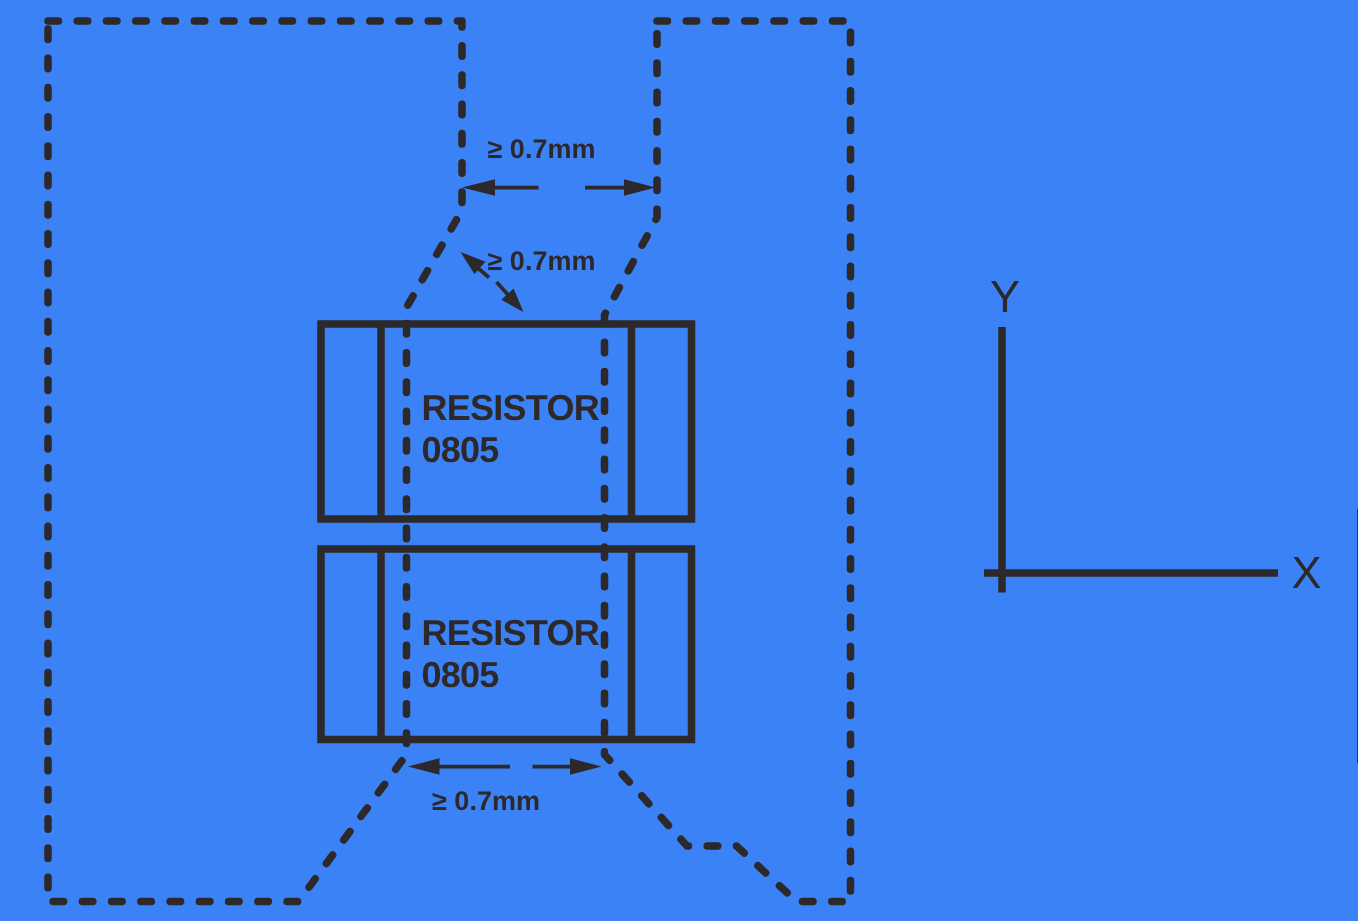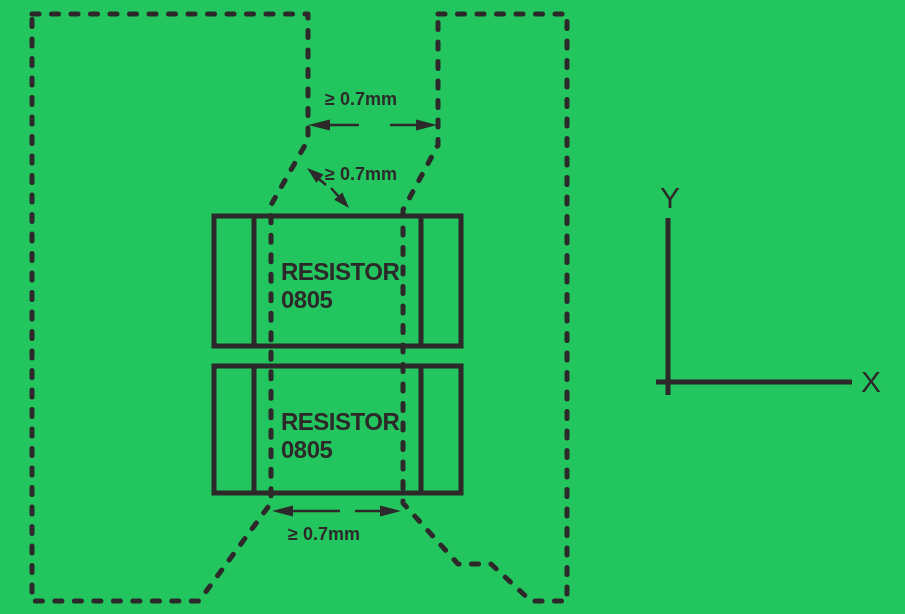--- a/index.html
+++ b/index.html
@@ -8,21 +8,21 @@
     width: 905px;
     height: 614px;
     background: #000000;
     overflow: hidden;
     font-family: "Liberation Sans", sans-serif;
   }
   .stage {
     position: relative;
     width: 905px;
     height: 614px;
-    background: #22c55e;
+    background: #3b82f6;
   }
   svg { display: block; }
   text {
     font-family: "Liberation Sans", sans-serif;
   }
   .label-bold {
     font-size: 18px;
     font-weight: 700;
   }
   .component-text {

